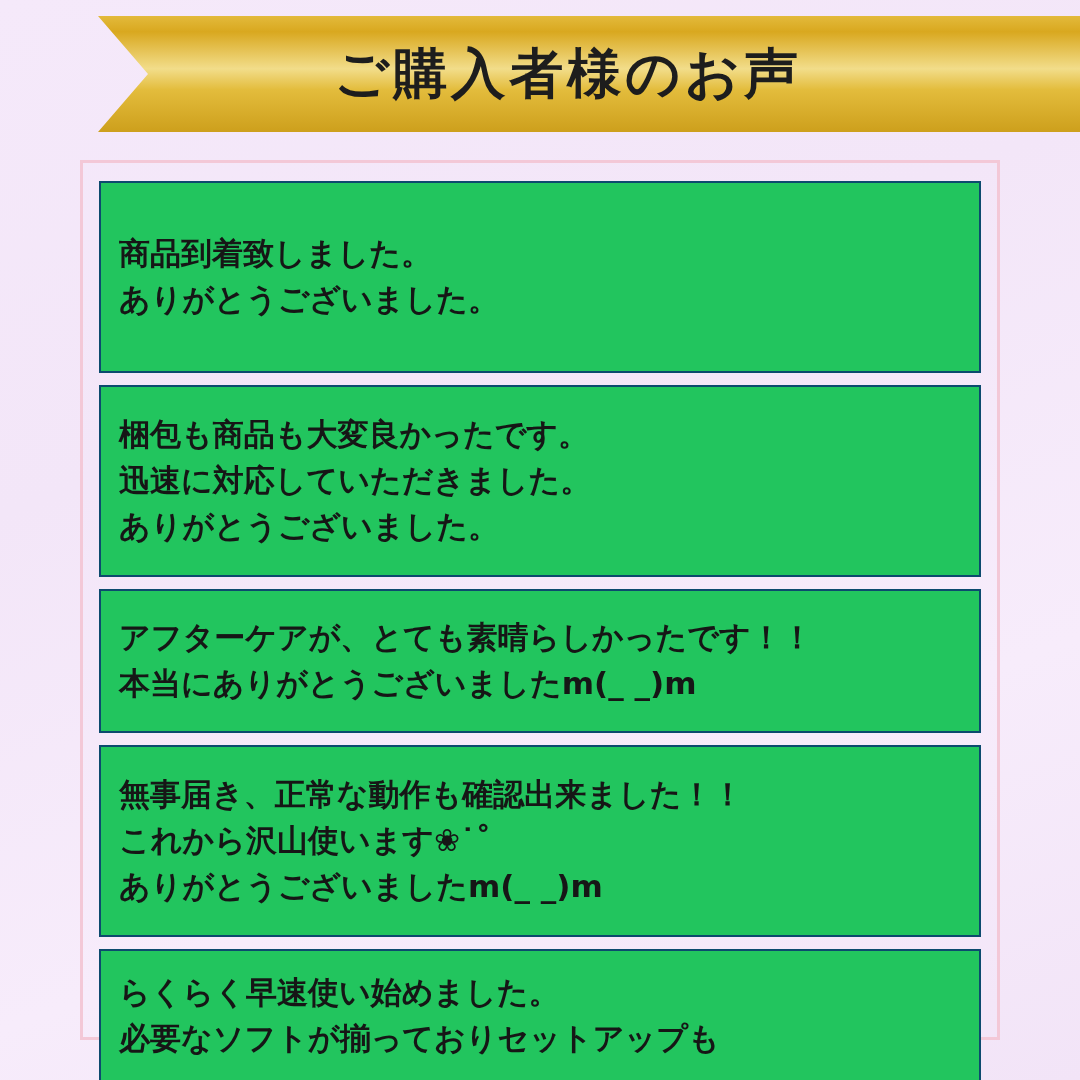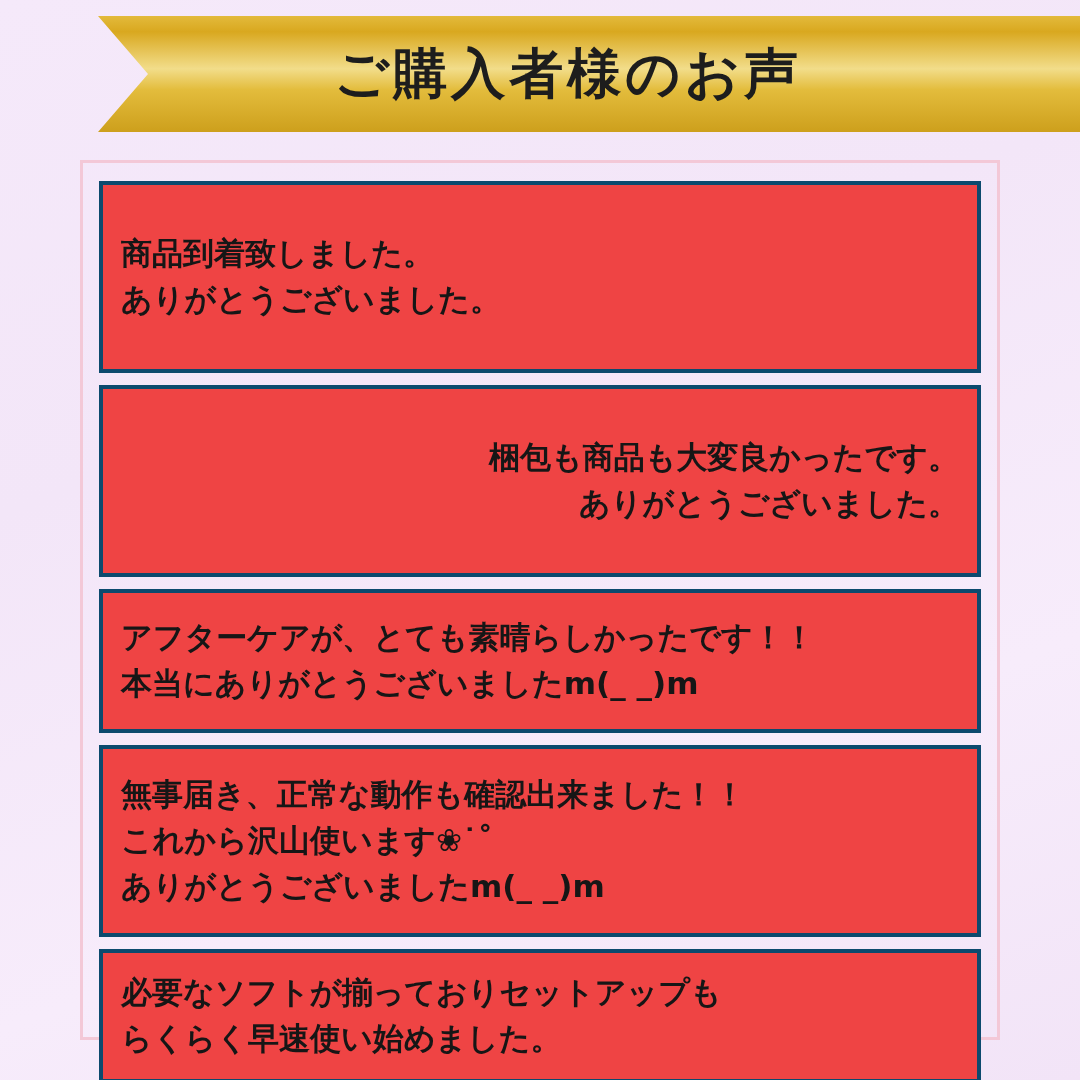--- a/index.html
+++ b/index.html
@@ -75,41 +75,41 @@
     box-sizing: border-box;
     border: 3px solid #f3c8d7;
     background: transparent;
     padding: 18px 16px;
     display: flex;
     flex-direction: column;
     gap: 12px;
   }
 
   .review-card {
-    background: #ef4444;
-    border: 4px solid #0c4a6e;
+    background: #22c55e;
+    border: 2px solid #0c4a6e;
     box-sizing: border-box;
     padding: 14px 18px 16px 18px;
     display: flex;
     flex-direction: column;
     justify-content: center;
     gap: 2px;
   }
 
   .review-line {
     font-size: 31px;
     line-height: 1.42;
     color: #161616;
     font-weight: bold;
     font-family: "DejaVu Sans", "Liberation Sans", sans-serif;
     white-space: nowrap;
   }
 
   .c0 { flex: 0 0 192px; }
-  .c1 { flex: 0 0 192px; text-align: right; }
+  .c1 { flex: 0 0 192px; }
   .c2 { flex: 0 0 192px; }
   .c3 { flex: 0 0 144px; }
   .c4 { flex: 0 0 134px; }
 </style>
 </head>
 <body>
 
 <div class="page">
 
   <div class="ribbon-wrap">
@@ -119,33 +119,34 @@
 
   <div class="reviews-panel">
 
     <div class="review-card c0">
       <div class="review-line">商品到着致しました。</div>
       <div class="review-line">ありがとうございました。</div>
     </div>
 
     <div class="review-card c1">
       <div class="review-line">梱包も商品も大変良かったです。</div>
+      <div class="review-line">迅速に対応していただきました。</div>
       <div class="review-line">ありがとうございました。</div>
     </div>
 
     <div class="review-card c3">
       <div class="review-line">アフターケアが、とても素晴らしかったです！！</div>
       <div class="review-line">本当にありがとうございましたm(_ _)m</div>
     </div>
 
     <div class="review-card c2">
       <div class="review-line">無事届き、正常な動作も確認出来ました！！</div>
       <div class="review-line">これから沢山使います❀˙˚</div>
       <div class="review-line">ありがとうございましたm(_ _)m</div>
     </div>
 
     <div class="review-card c4">
+      <div class="review-line">らくらく早速使い始めました。</div>
       <div class="review-line">必要なソフトが揃っておりセットアップも</div>
-      <div class="review-line">らくらく早速使い始めました。</div>
     </div>
 
   </div>
 </div>
 
 </body></html>

